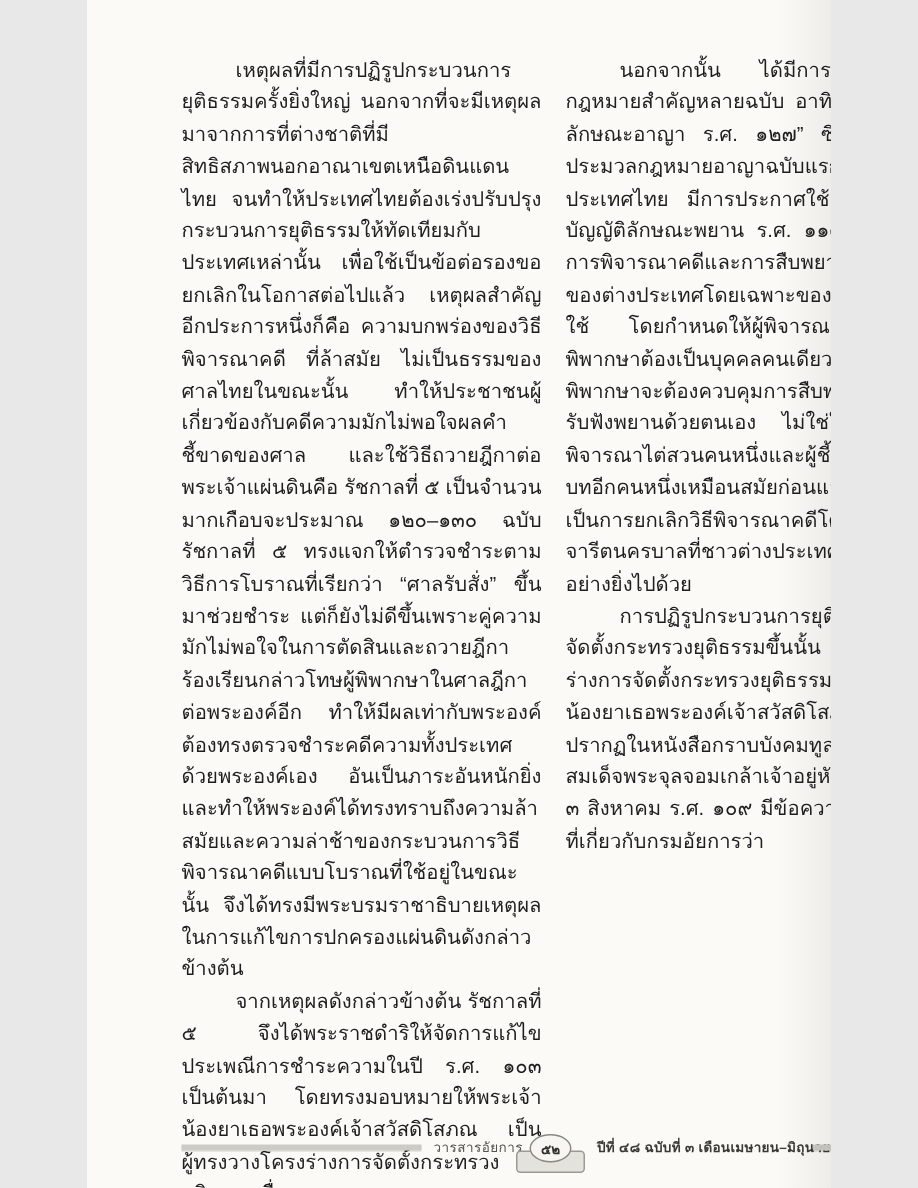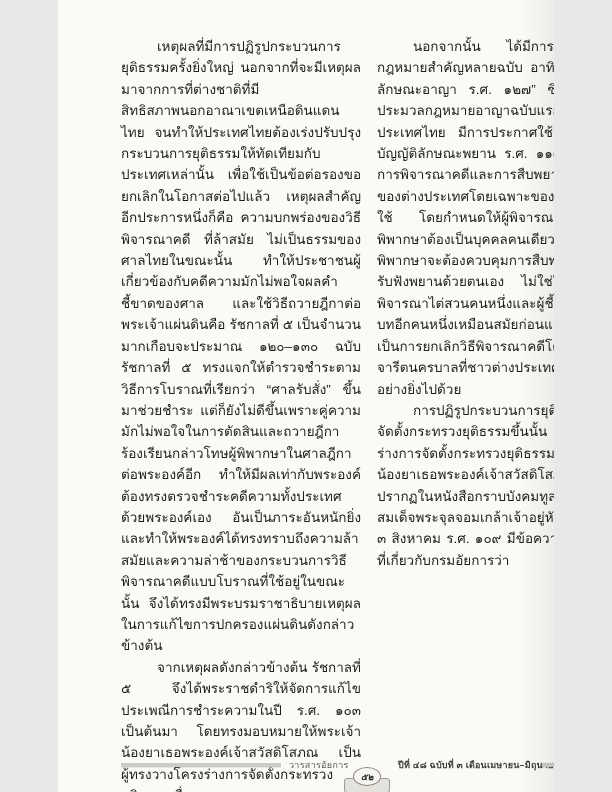--- a/index.html
+++ b/index.html
@@ -63,21 +63,21 @@
   .footer-bar.left  { left:63px;  top:15px; width:160px; }
   .footer-bar.right { left:484px; top:15px; width:66px; }
   .journal-name {
     position:absolute; left:231px; top:10px;
     font-size:9px; color:#55534e; letter-spacing:0.3px;
   }
   .issue-info {
     position:absolute; left:340px; top:10px;
     font-size:9px; font-weight:bold; color:#3b3a36; letter-spacing:0.2px;
   }
-  .page-badge { position:absolute; left:286px; top:19px; width:46px; height:26px;font-style:italic; }
+  .page-badge { position:absolute; left:286px; top:8px; width:46px; height:26px; }
   .page-badge .plate {
     position:absolute; left:0; top:11px; width:44px; height:13px;
     background:#e3e2dc; border:1px solid #9c9a94; border-radius:3px;
   }
   .page-badge .oval {
     position:absolute; left:9px; top:0; width:26px; height:17px;
     background:#f7f6f2; border:1.5px solid #8b897f; border-radius:50%;
     display:flex; align-items:center; justify-content:center;
   }
   .page-badge .oval span { font-size:9px; font-weight:bold; color:#2e2d29; }

